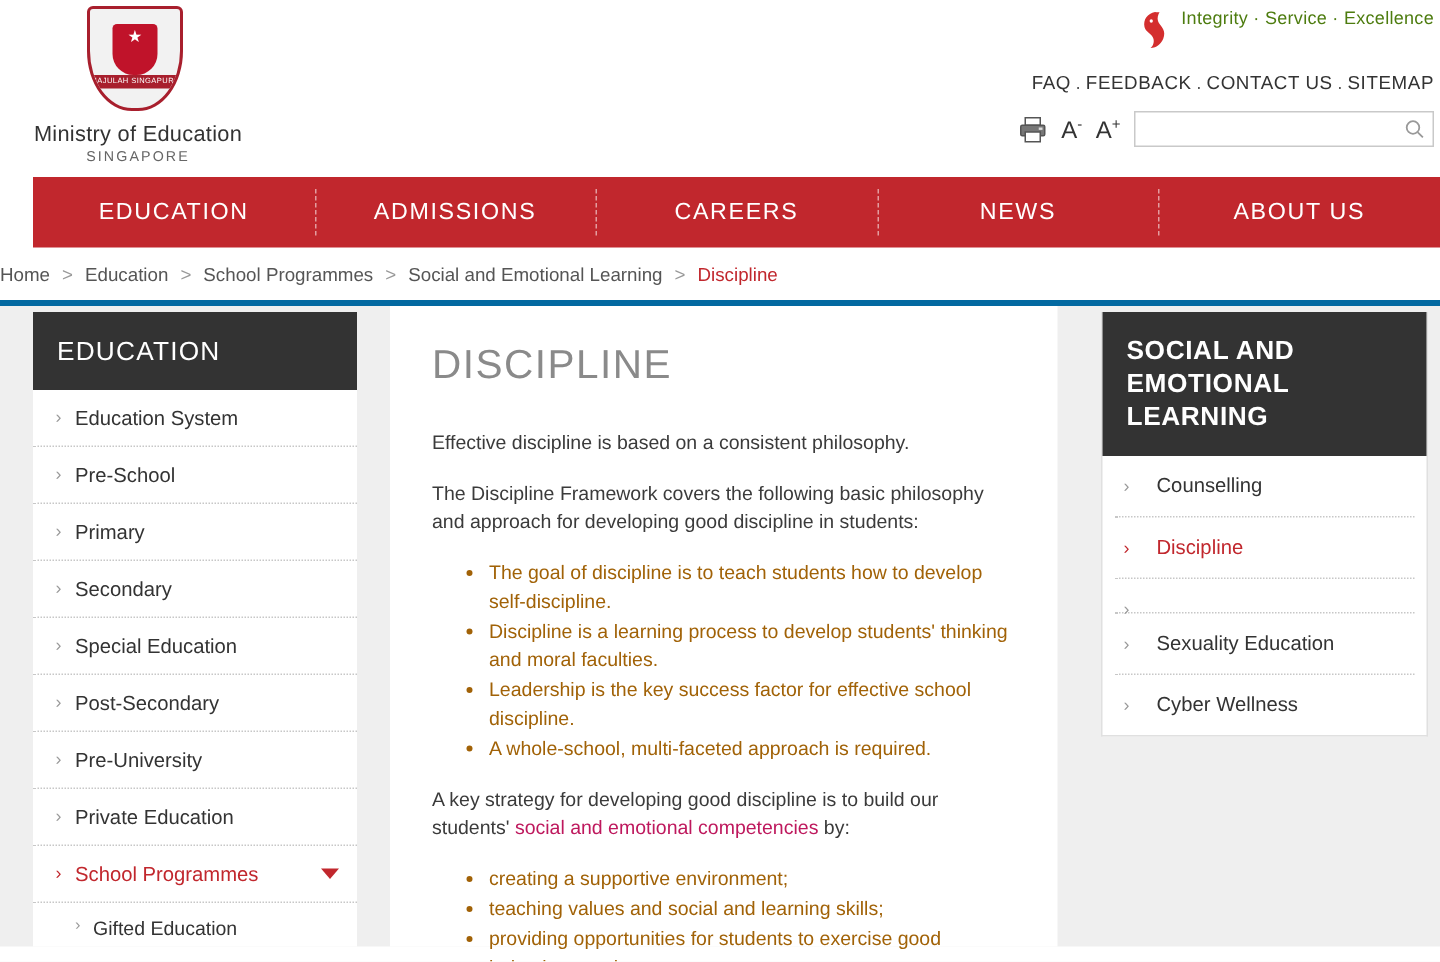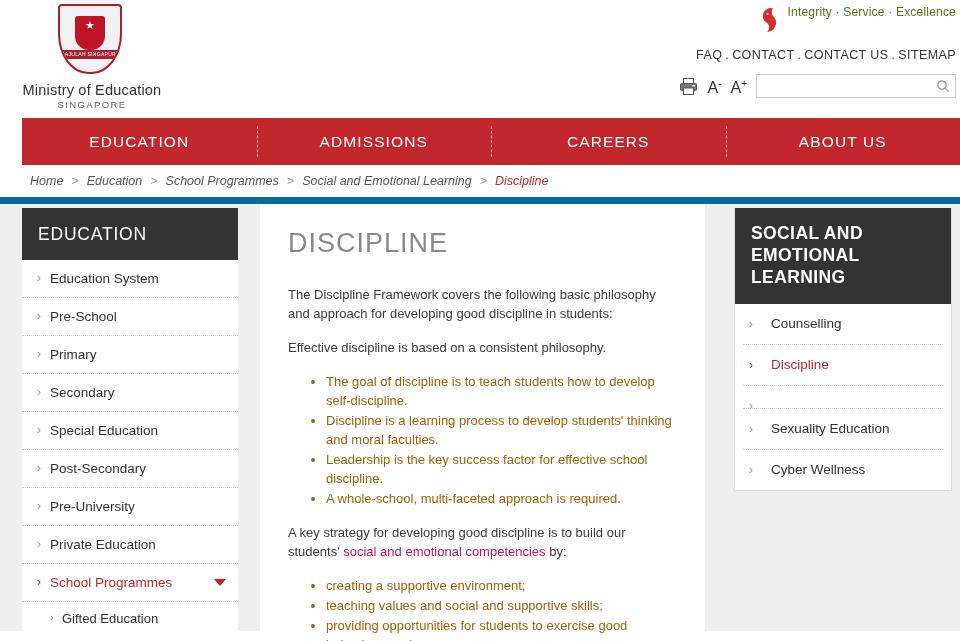--- a/index.html
+++ b/index.html
@@ -190,26 +190,24 @@
     position: absolute;
     left: 0; top: 8px; bottom: 8px;
     border-left: 1px dashed rgba(255,255,255,.55);
   }
 
   
   .breadcrumb {
     height: 39px;
     display: flex;
     align-items: center;
-    padding-left: 30px;
     font-size: 12.5px;
     color: #555;
     background: #fff;
-    border-bottom: 7px solid #0369a1;
-    font-style: italic;
+    border-bottom: 4px solid #0369a1;
   }
   .breadcrumb a { color: #555; text-decoration: none; }
   .breadcrumb .crumb-sep { padding: 0 8px; color: #999; }
   .breadcrumb .current { color: #c1272d; }
 
   
   .body-area {
     position: relative;
     background: #efefef;
     height: 427px;
@@ -369,21 +367,21 @@
       <div class="sg-lion">
         <svg width="24" height="26" viewBox="0 0 24 26">
           <path d="M12 1 C7 2 4 6 5 11 C6 15 10 15 11 19 C11.6 21.5 10.5 24 9 25 C13 25 17 22 18 17 C19 12 15 10 14 7 C13.4 5 14 3 15 1 C14 1.4 13 1 12 1 Z" fill="#d42e2e"></path>
           <circle cx="9.5" cy="7" r="1.1" fill="#ffffff"></circle>
         </svg>
       </div>
       <div class="sg-line2">Integrity  ·  Service  ·  Excellence</div>
     </div>
 
     <div class="toplinks">
-      <a href="#">FAQ</a><span class="sep">.</span><a href="#">CONTACT</a><span class="sep">.</span><a href="#">CONTACT US</a><span class="sep">.</span><a href="#">SITEMAP</a>
+      <a href="#">FAQ</a><span class="sep">.</span><a href="#">FEEDBACK</a><span class="sep">.</span><a href="#">CONTACT US</a><span class="sep">.</span><a href="#">SITEMAP</a>
     </div>
 
     <div class="utilrow">
       <span class="printer-icon">
         <svg width="19" height="19" viewBox="0 0 19 19">
           <rect x="4.5" y="1.5" width="10" height="5" fill="none" stroke="#555" stroke-width="1"></rect>
           <rect x="1.5" y="6.5" width="16" height="7" rx="1" fill="#777" stroke="#555" stroke-width="1"></rect>
           <rect x="4.5" y="11" width="10" height="6.5" fill="#fff" stroke="#555" stroke-width="1"></rect>
           <rect x="13.5" y="8" width="2.5" height="1.6" fill="#ddd"></rect>
         </svg>
@@ -406,20 +404,23 @@
     <div class="nav-item">
         <span>EDUCATION</span>
       </div>
     <div class="nav-item">
         <span>ADMISSIONS</span>
       </div>
     <div class="nav-item">
         <span>CAREERS</span>
       </div>
     <div class="nav-item">
+        <span>NEWS</span>
+      </div>
+    <div class="nav-item">
         <span>ABOUT US</span>
       </div>
   </div>
 
   <div class="breadcrumb">
     <a href="#">Home</a>
     <span class="crumb-sep">&gt;</span>
     <a href="#">Education</a>
     <span class="crumb-sep">&gt;</span>
     <a href="#">School Programmes</a>
@@ -473,32 +474,32 @@
         <span class="ln-caret"></span>
       </div>
       <div class="ln-sub">
         <span class="chev">›</span>
         <span>Gifted Education</span>
       </div>
     </div>
 
     <div class="main">
       <h1>DISCIPLINE</h1>
+      <p>Effective discipline is based on a consistent philosophy.</p>
       <p>The Discipline Framework covers the following basic philosophy and approach for developing good discipline in students:</p>
-      <p>Effective discipline is based on a consistent philosophy.</p>
       <ul>
         <li>The goal of discipline is to teach students how to develop self-discipline.</li>
         <li>Discipline is a learning process to develop students' thinking and moral faculties.</li>
         <li>Leadership is the key success factor for effective school discipline.</li>
         <li>A whole-school, multi-faceted approach is required.</li>
       </ul>
       <p><span>A key strategy for developing good discipline is to build our students' </span><a href="#" class="inline-link">social and emotional competencies</a><span> by:</span></p>
       <ul>
         <li>creating a supportive environment;</li>
-        <li>teaching values and social and supportive skills;</li>
+        <li>teaching values and social and learning skills;</li>
         <li>providing opportunities for students to exercise good behaviour; and</li>
 
       </ul>
     </div>
 
     <div class="rightpanel">
       <div class="rp-title">SOCIAL AND EMOTIONAL LEARNING</div>
       <div class="rp-item">
         <span class="chev">›</span>
         <span>Counselling</span>

